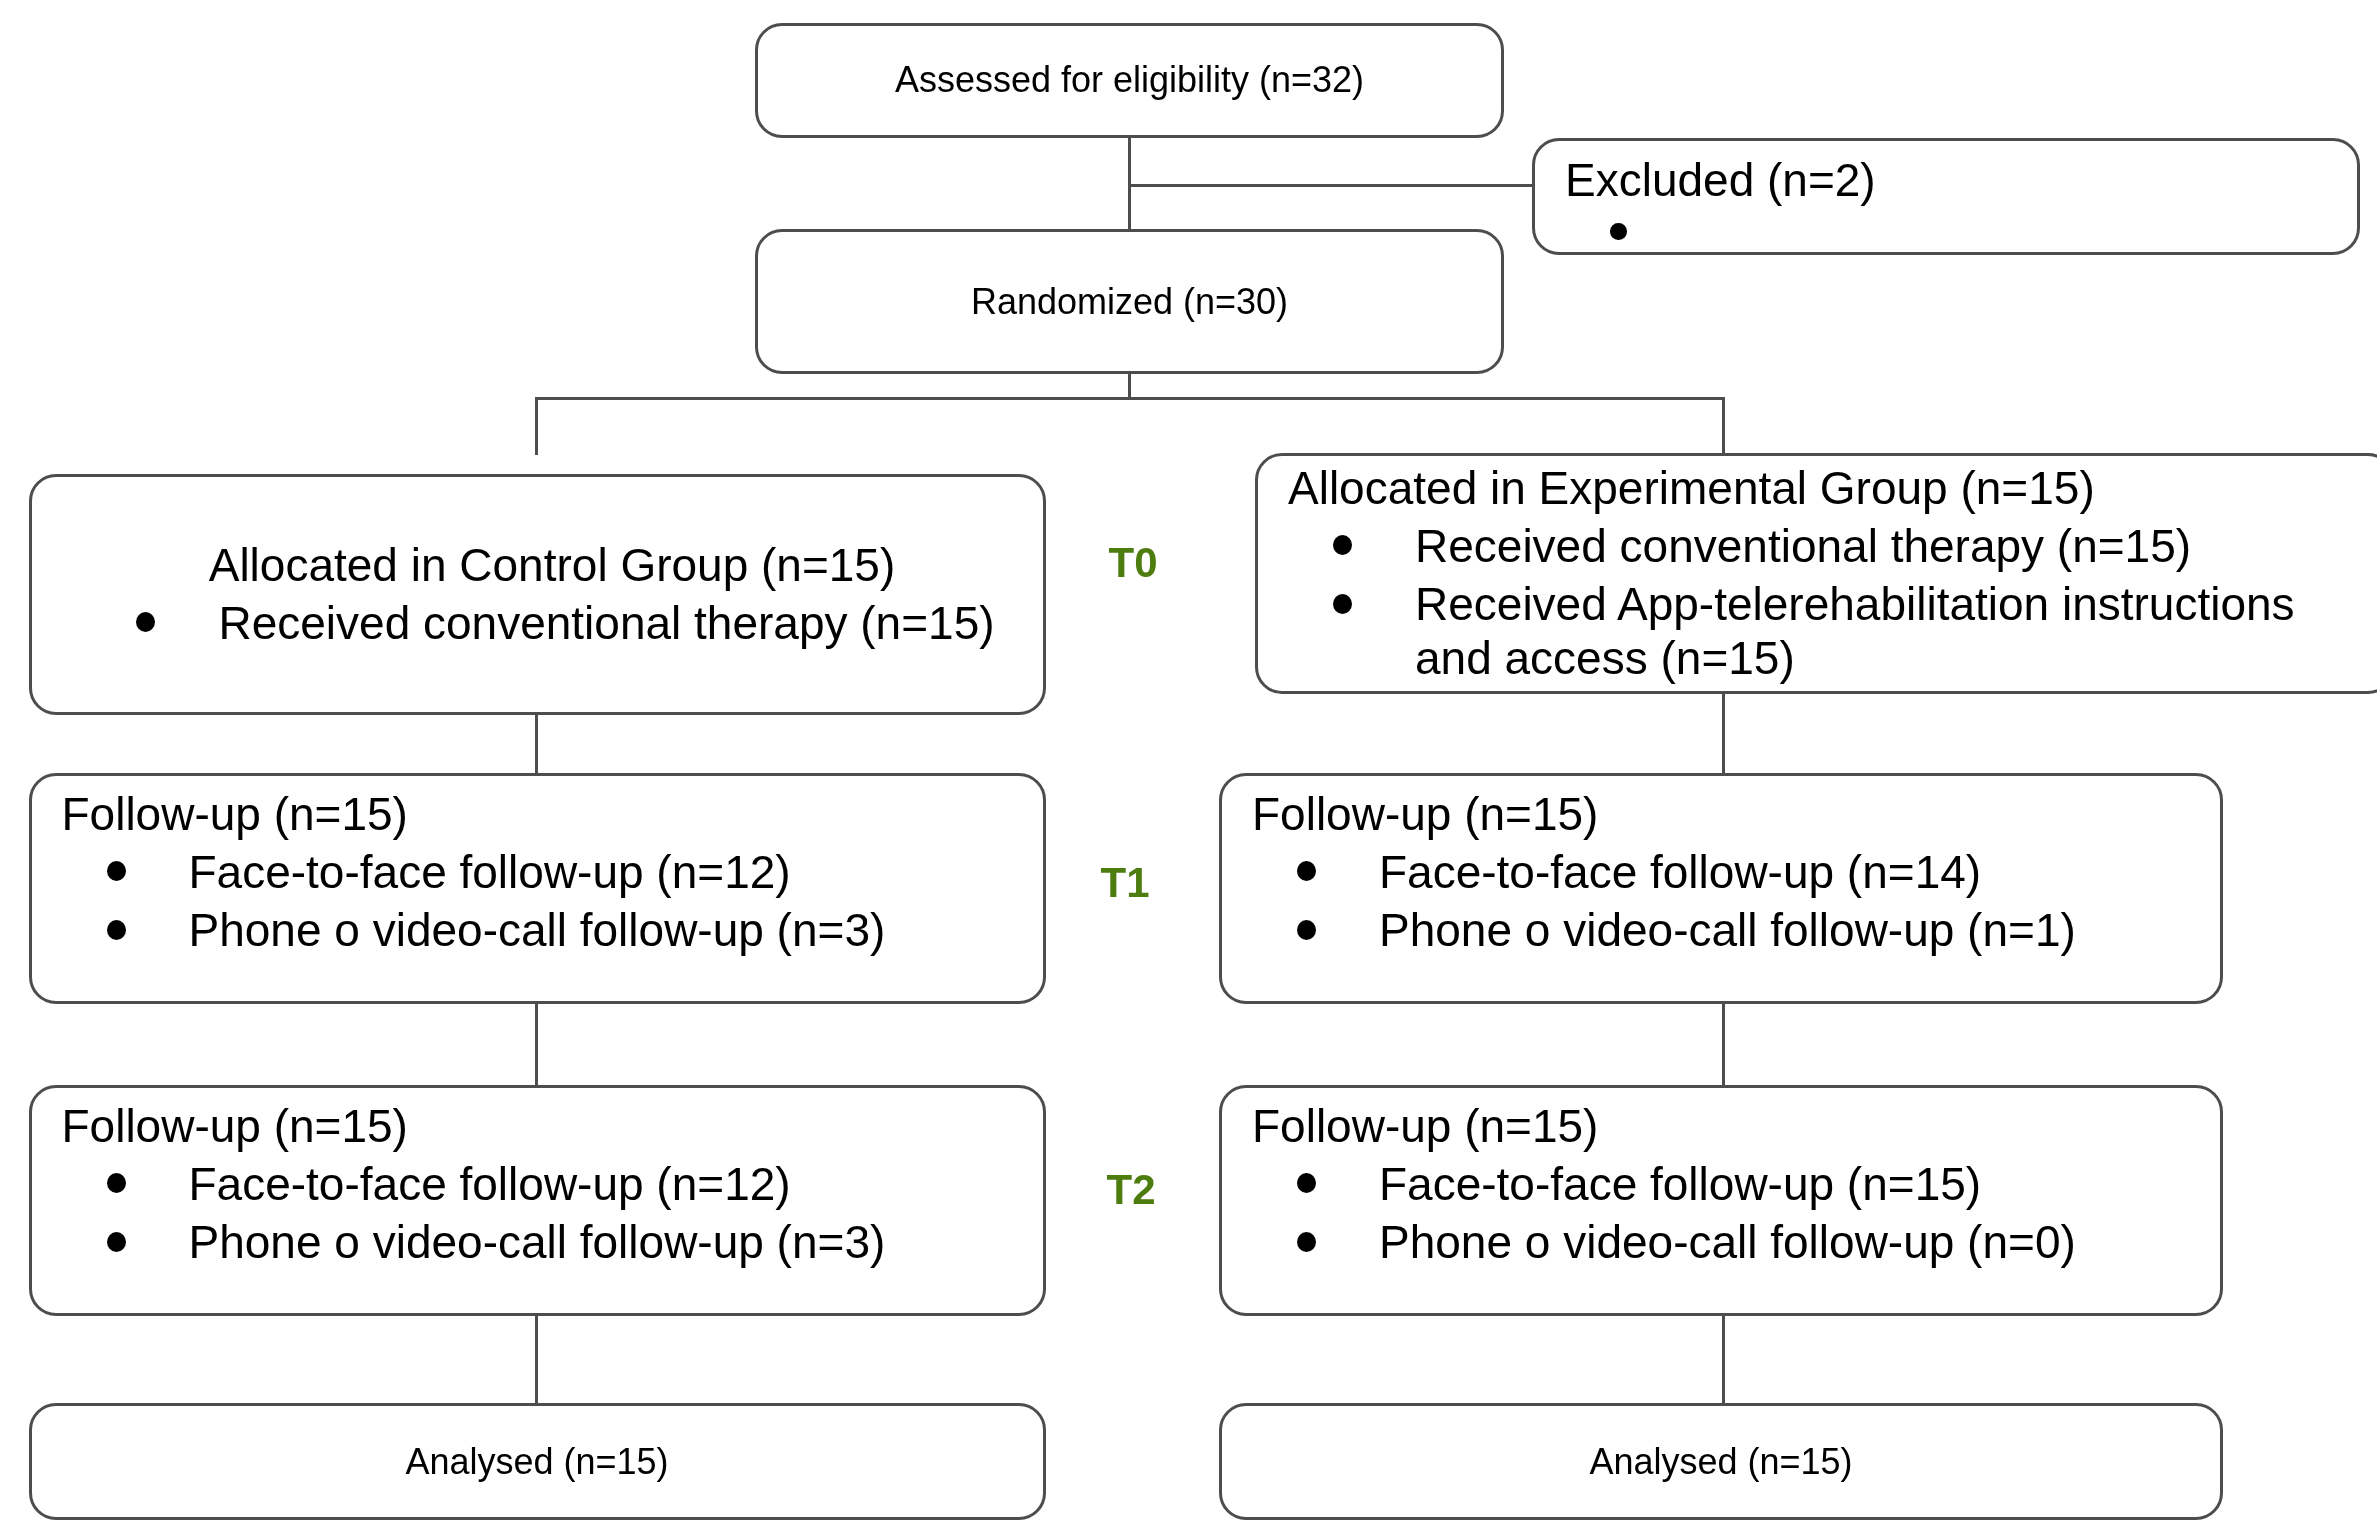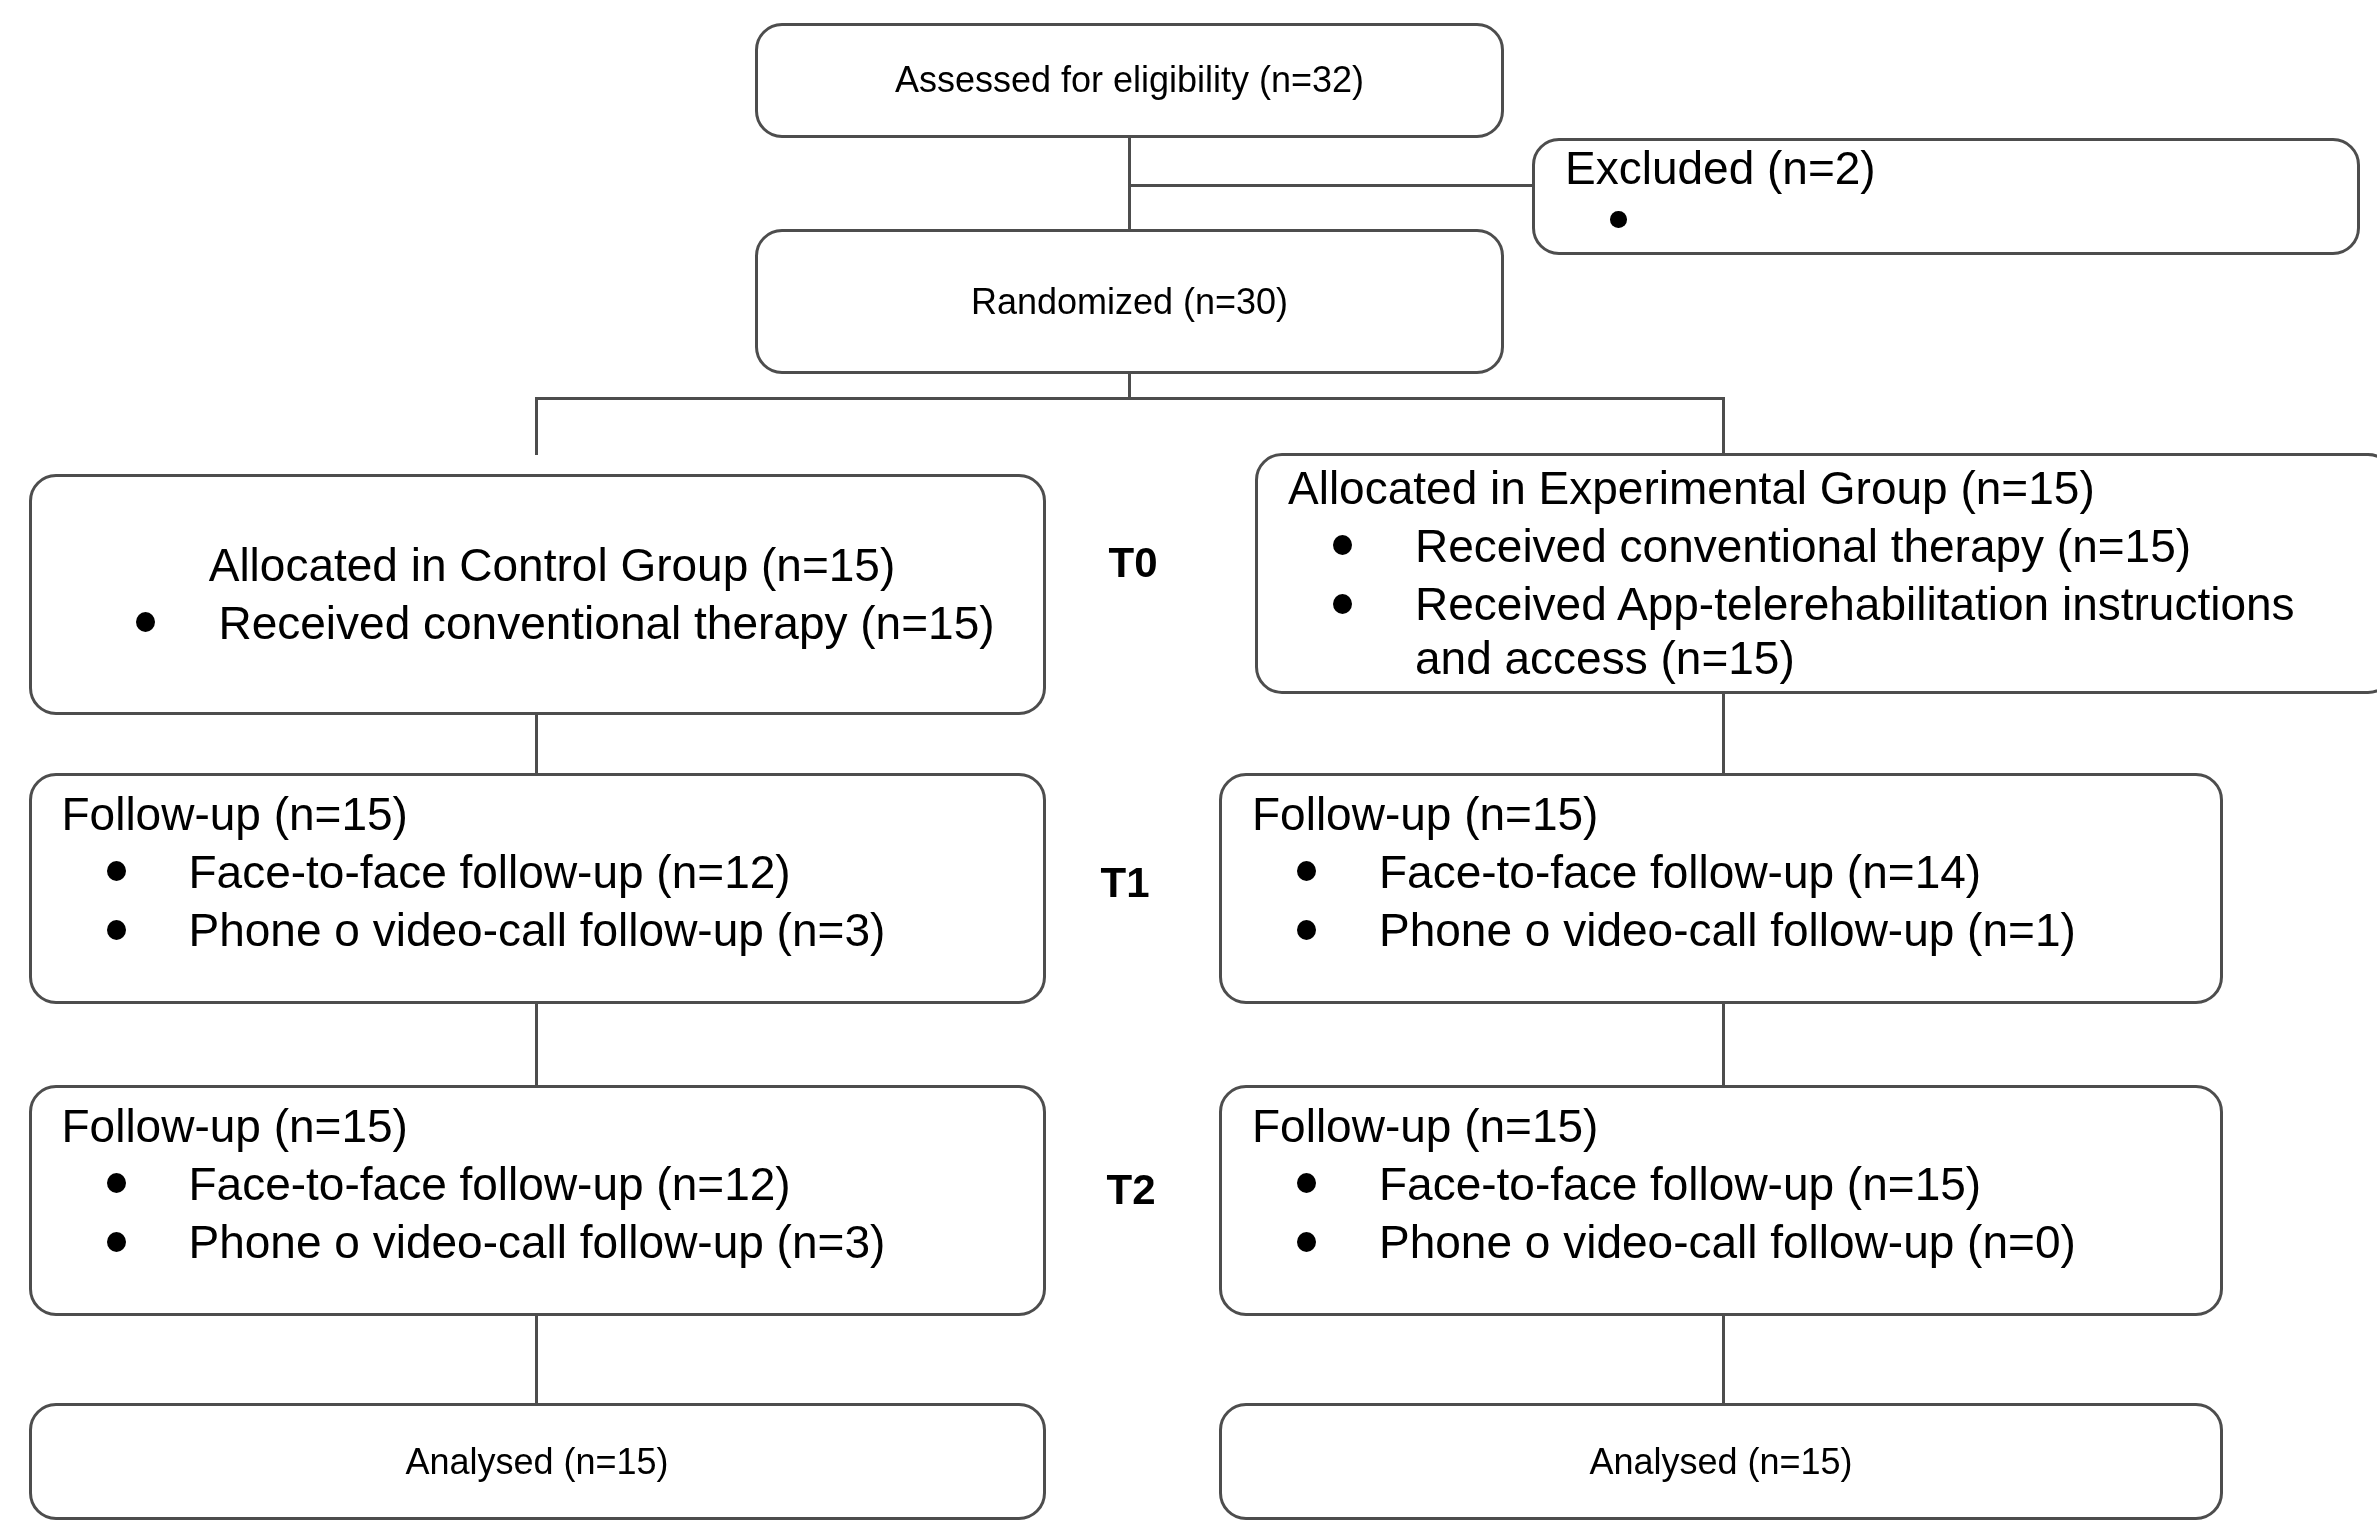--- a/index.html
+++ b/index.html
@@ -62,39 +62,39 @@
     margin-right: 63px;
   }
   .bullet-text {
     font-size: 46px;
     line-height: 54px;
   }
   .excluded-title {
     font-size: 46px;
     line-height: 52px;
     padding-left: 30px;
-    padding-top: 1px;
+    padding-top: 13px;
     white-space: nowrap;
   }
   .excluded-bullet .bullet-text {
     font-size: 36px;
     line-height: 42px;
     white-space: nowrap;
   }
   .excluded-bullet .dot {
     width: 16.5px;
     height: 16.5px;
     margin-top: 12.7px;
   }
   .t-label {
     position: absolute;
     transform: translate(-50%, -50%);
     font-size: 42px;
     font-weight: bold;
-    color: #000000;
+    color: #4d7c0f;
   }
   .line {
     position: absolute;
     background: #4d4d4d;
   }
 </style>
 </head>
 <body>
 
 <div id="canvas">

